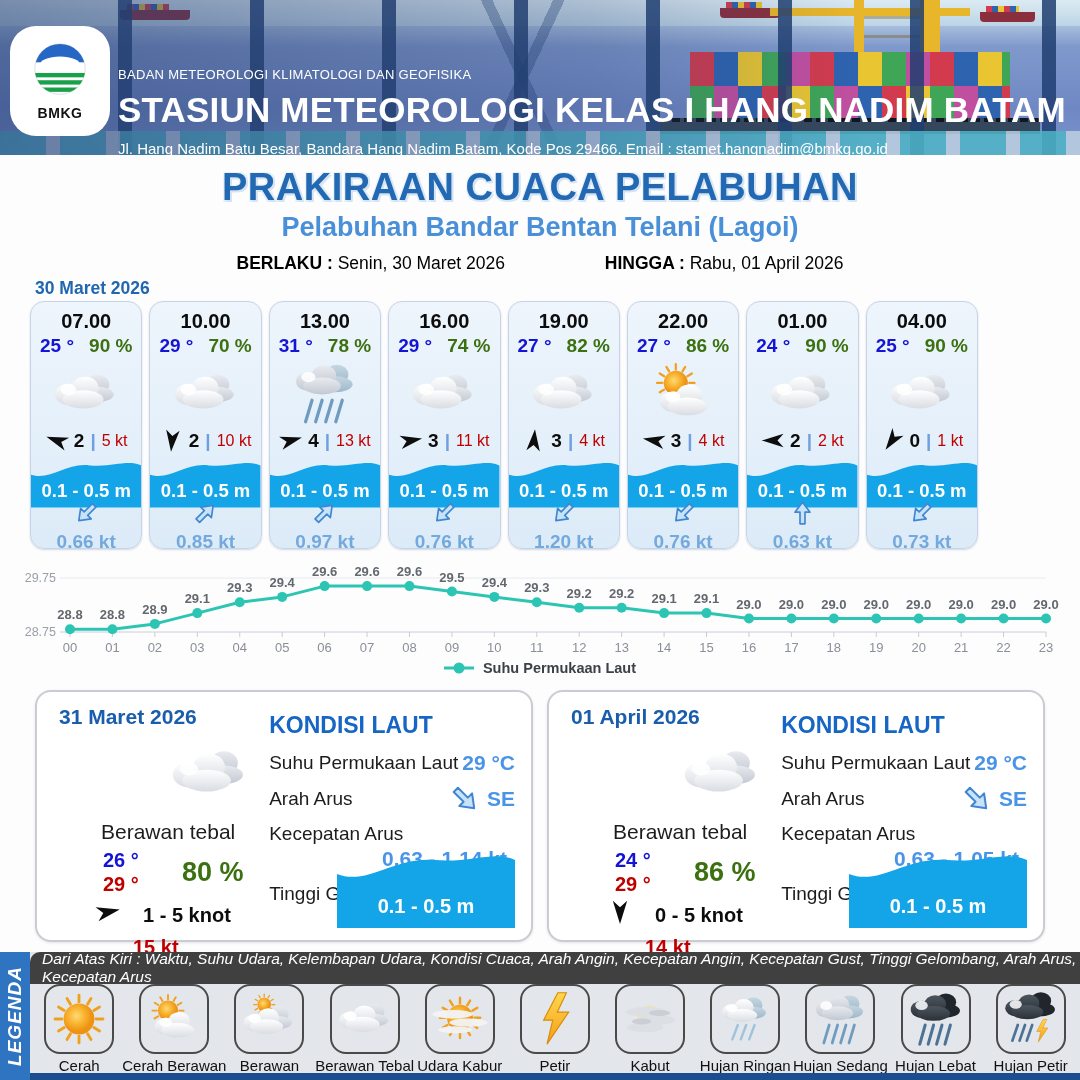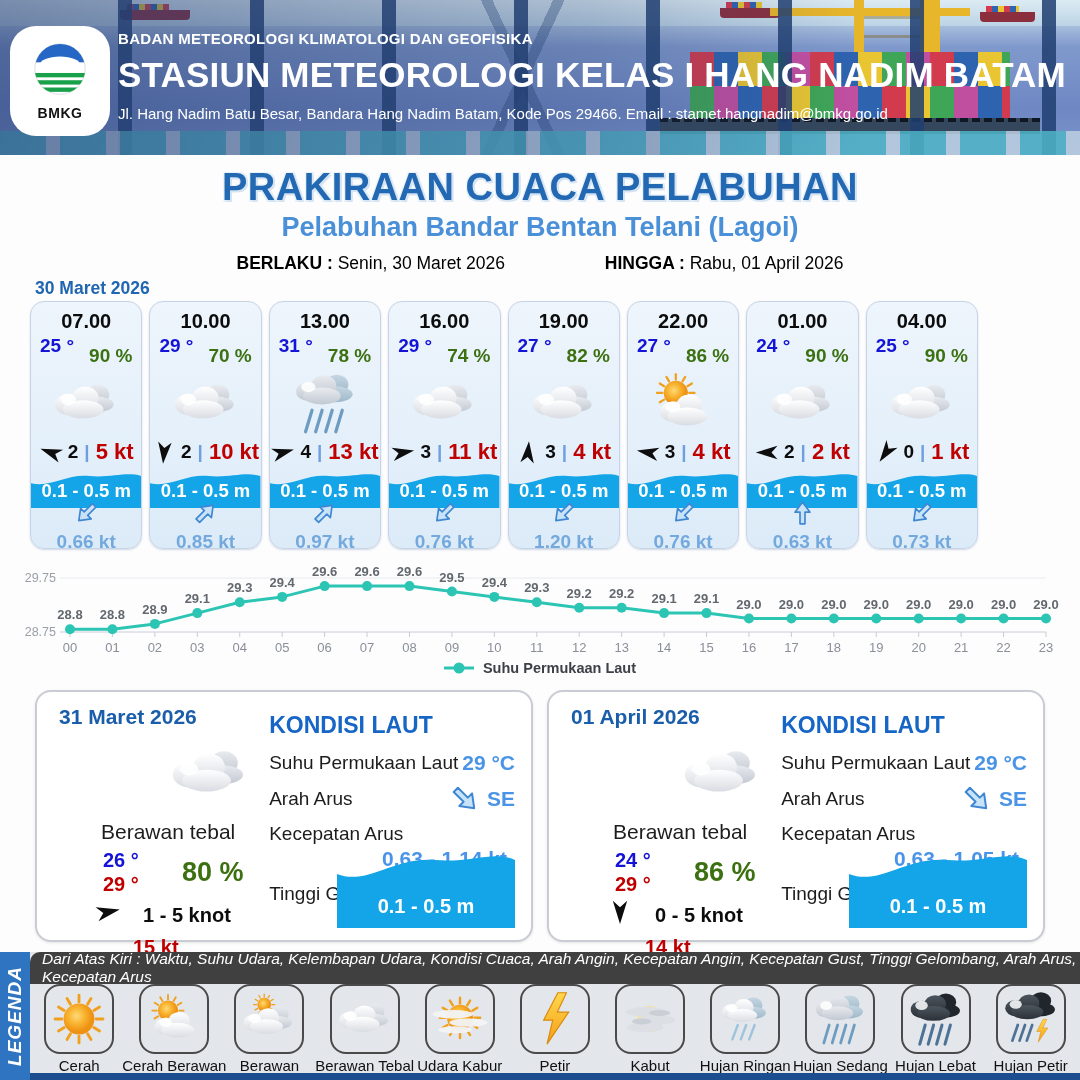--- a/index.html
+++ b/index.html
@@ -29,21 +29,21 @@
       repeating-linear-gradient(180deg, transparent 0 16px, rgba(120,84,0,.35) 16px 19px); }
   .crane-beam { position:absolute; right:110px; top:8px; width:200px; height:8px; background:#e8b62a; }
   .seats { position:absolute; left:0; bottom:0; width:100%; height:24px;
     background:repeating-linear-gradient(90deg,#4db4c6 0 46px, #bccfe0 46px 60px); opacity:.85; }
   .header-shade { position:absolute; inset:0;
     background:linear-gradient(90deg, rgba(40,64,116,.55) 0%, rgba(40,64,116,.25) 55%, rgba(40,64,116,0) 80%); }
   .logo-badge { position:absolute; left:10px; top:26px; width:100px; height:110px; background:#ffffff;
     border-radius:26px; display:flex; flex-direction:column; align-items:center; justify-content:center; z-index:5; }
   .logo-badge .bmkg-label { font-weight:bold; font-size:14px; color:#111; margin-top:2px; letter-spacing:.5px; }
   .h-text { position:absolute; left:118px; top:30px; z-index:5; color:#fff; }
-  .h-agency { font-size:15px; font-weight:bold; letter-spacing:.3px; }
+  .h-agency { font-size:13px; font-weight:normal; letter-spacing:.3px;margin-top:37px; }
   .h-station { font-size:35px; font-weight:bold; margin-top:8px; letter-spacing:.2px; }
   .h-address { font-size:15px; margin-top:10px; font-weight:400; }
 
   
   .title-block { position:absolute; left:0; top:166px; width:100%; text-align:center; }
   .t-main { font-size:38px; font-weight:bold; color:#2268b2; letter-spacing:.5px;
     text-shadow:2px 2px 0 #d5e4f2, -1px -1px 0 #eaf2fa, 2px -1px 0 #e3eef8, -1px 2px 0 #e3eef8; }
   .t-sub { font-size:27px; font-weight:bold; color:#4a90d9; margin-top:3px; }
   .validity { margin-top:10px; font-size:17.5px; color:#000; }
   .validity .lbl { font-weight:bold; }
@@ -52,27 +52,27 @@
   .fdate { position:absolute; left:35px; top:278px; color:#2166b0; font-weight:bold; font-size:17.5px; }
 
   
   .cards { position:absolute; left:30px; top:301px; width:948px; height:248px; display:flex; gap:7px; }
   .fcard { flex:1; border:1px solid #c7d4e6; border-radius:14px; overflow:hidden;
     background:linear-gradient(180deg,#eef5fc 0%,#dcebf8 100%); display:flex; flex-direction:column;
     box-shadow:0 1px 2px rgba(80,110,150,.25); }
   .fc-time { text-align:center; font-weight:bold; font-size:20px; color:#0c0c0c; margin-top:8px; }
   .fc-th { display:flex; justify-content:space-between; padding:2px 9px 0 9px; }
   .fc-temp { color:#1414d6; font-weight:bold; font-size:19px; }
-  .fc-hum { color:#3c7111; font-weight:bold; font-size:19px;margin-top:10px; }
+  .fc-hum { color:#3c7111; font-weight:bold; font-size:19px; }
   .fc-icon { height:78px; display:flex; align-items:center; justify-content:center; }
   .fc-icon svg { width:80px; height:72px; }
   .fc-wind { display:flex; align-items:center; justify-content:center; gap:5px; height:30px; }
   .fc-wnum { font-weight:bold; font-size:19px; color:#0c0c0c; }
   .fc-sep { color:#6f9fe0; font-weight:bold; font-size:19px; margin:0 1px; }
-  .fc-gust { color:#c00000; font-weight:bold; font-size:22px; }
+  .fc-gust { color:#c00000; font-weight:normal; font-size:16px; }
   .fc-wave { position:relative; height:66px; margin-top:4px; }
   .fc-wave svg { position:absolute; inset:0; width:100%; height:100%; }
   .fc-wave .wtxt { position:absolute; left:0; right:0; bottom:6px; text-align:center;
     color:#fff; font-weight:bold; font-size:18.5px; }
   .fc-current { height:40px; display:flex; align-items:center; justify-content:center; gap:8px;flex-direction:column; }
   .fc-ctxt { color:#74a9de; font-weight:bold; font-size:19px; }
   .rot { display:inline-flex; align-items:center; justify-content:center; }
 
   
   .chart-wrap { position:absolute; left:0; top:552px; width:1080px; height:136px; }

